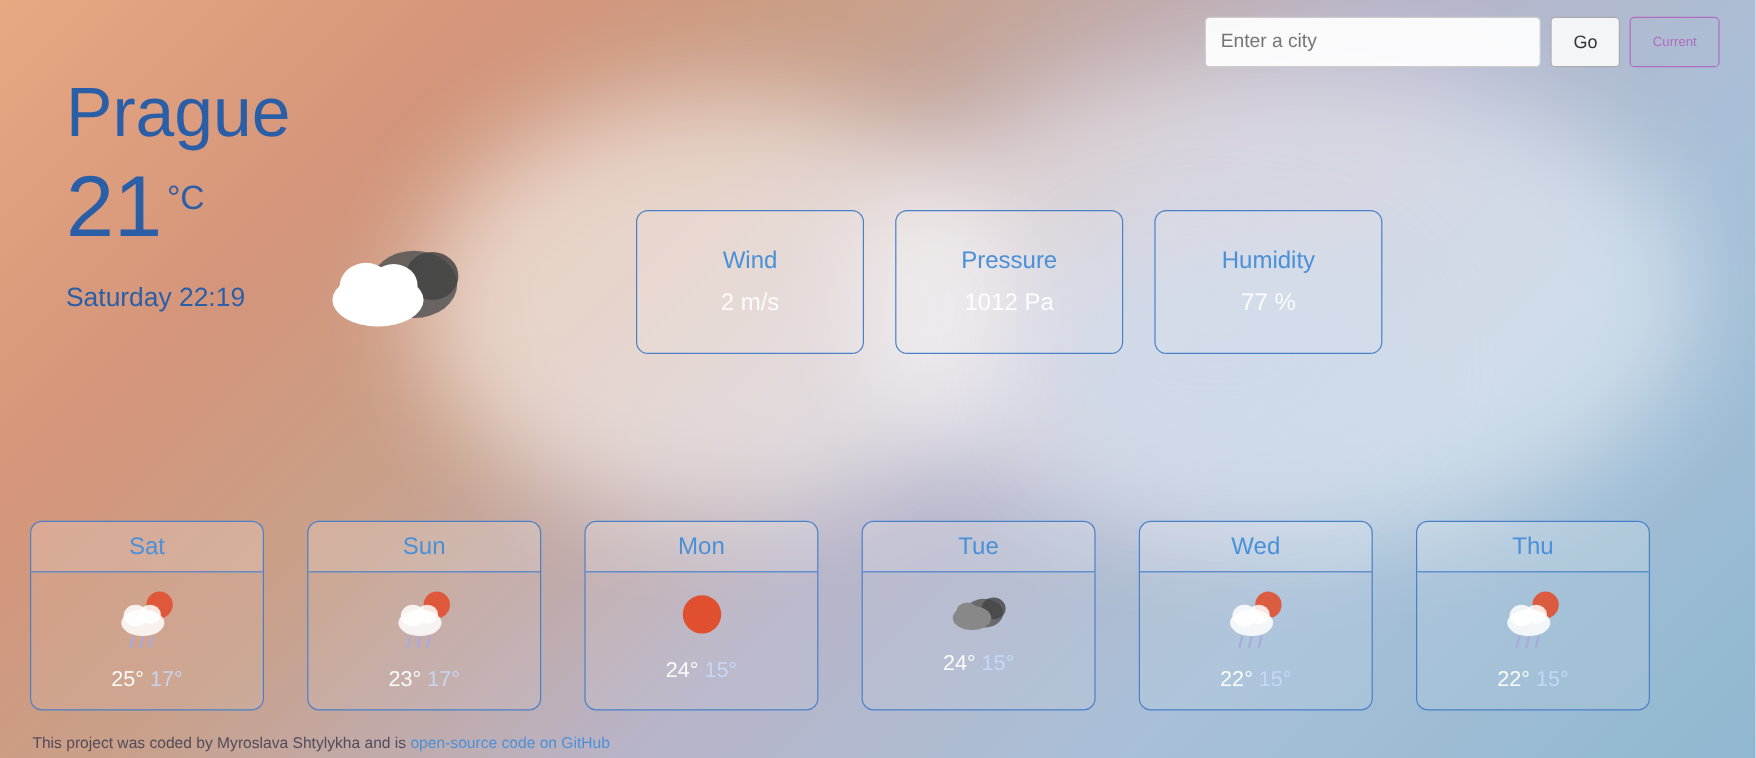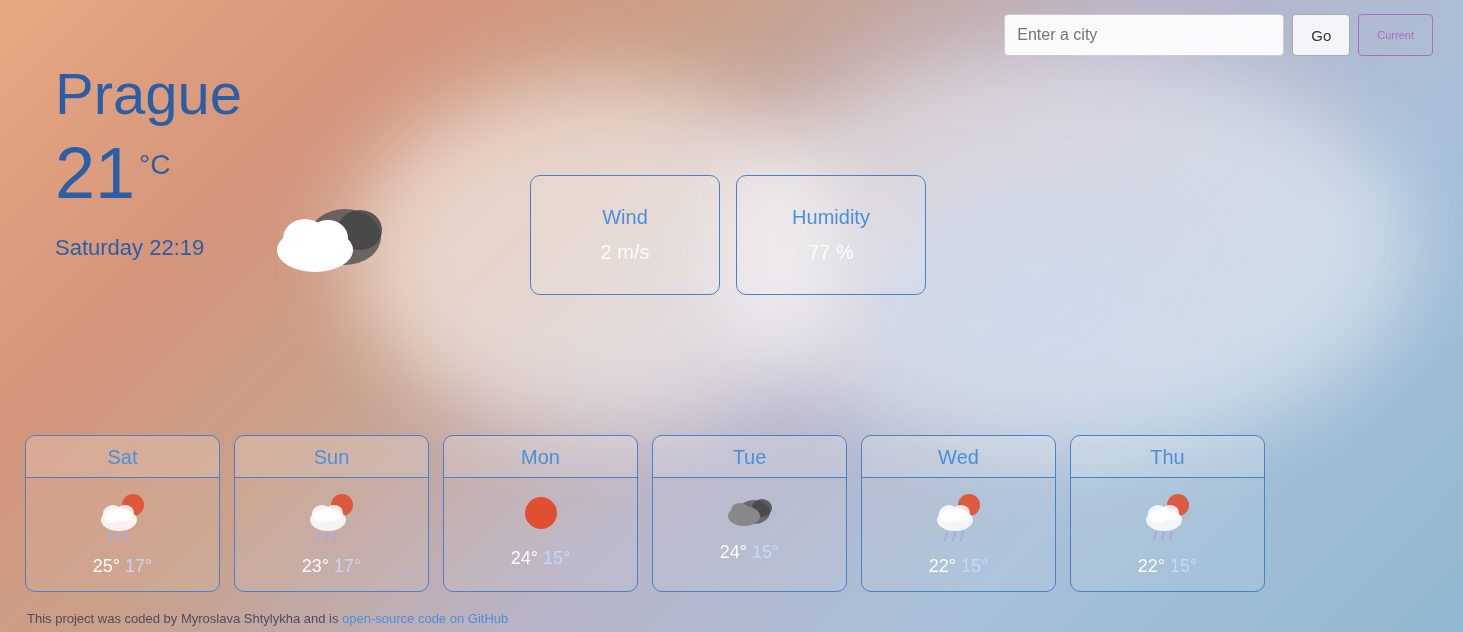--- a/index.html
+++ b/index.html
@@ -115,21 +115,21 @@
       width: 120px;
       height: 80px;
     }
 
     
     .info-cards {
       position: absolute;
       top: 175px;
       left: 530px;
       display: flex;
-      gap: 16px;
+      gap: 26px;
     }
     .info-card {
       width: 190px;
       height: 120px;
       border: 1.5px solid #4a80c8;
       border-radius: 10px;
       background: rgba(255,255,255,0.08);
       display: flex;
       flex-direction: column;
       align-items: center;
@@ -145,21 +145,21 @@
       font-size: 20px;
       color: rgba(255,255,255,0.9);
     }
 
     
     .forecast-row {
       position: absolute;
       bottom: 40px;
       left: 25px;
       display: flex;
-      gap: 14px;
+      gap: 36px;
     }
     .forecast-card {
       width: 195px;
       border: 1.5px solid #4a80c8;
       border-radius: 10px;
       background: rgba(255,255,255,0.08);
       overflow: hidden;
     }
     .forecast-day {
       background: rgba(255,255,255,0.12);
@@ -233,20 +233,24 @@
     <ellipse cx="58" cy="43" rx="20" ry="18" fill="white"></ellipse>
   </svg>
 </div>
 
 <div class="info-cards">
   <div class="info-card">
     <span class="info-card-title">Wind</span>
     <span class="info-card-value">2 m/s</span>
   </div>
   <div class="info-card">
+    <span class="info-card-title">Pressure</span>
+    <span class="info-card-value">1012 Pa</span>
+  </div>
+  <div class="info-card">
     <span class="info-card-title">Humidity</span>
     <span class="info-card-value">77 %</span>
   </div>
 </div>
 
 <div class="forecast-row" id="forecast-row">
 <div class="forecast-card">
     <div class="forecast-day">Sat</div>
     <div class="forecast-body">
       <div><svg width="52" height="50" viewBox="0 0 52 50" xmlns="http://www.w3.org/2000/svg">

